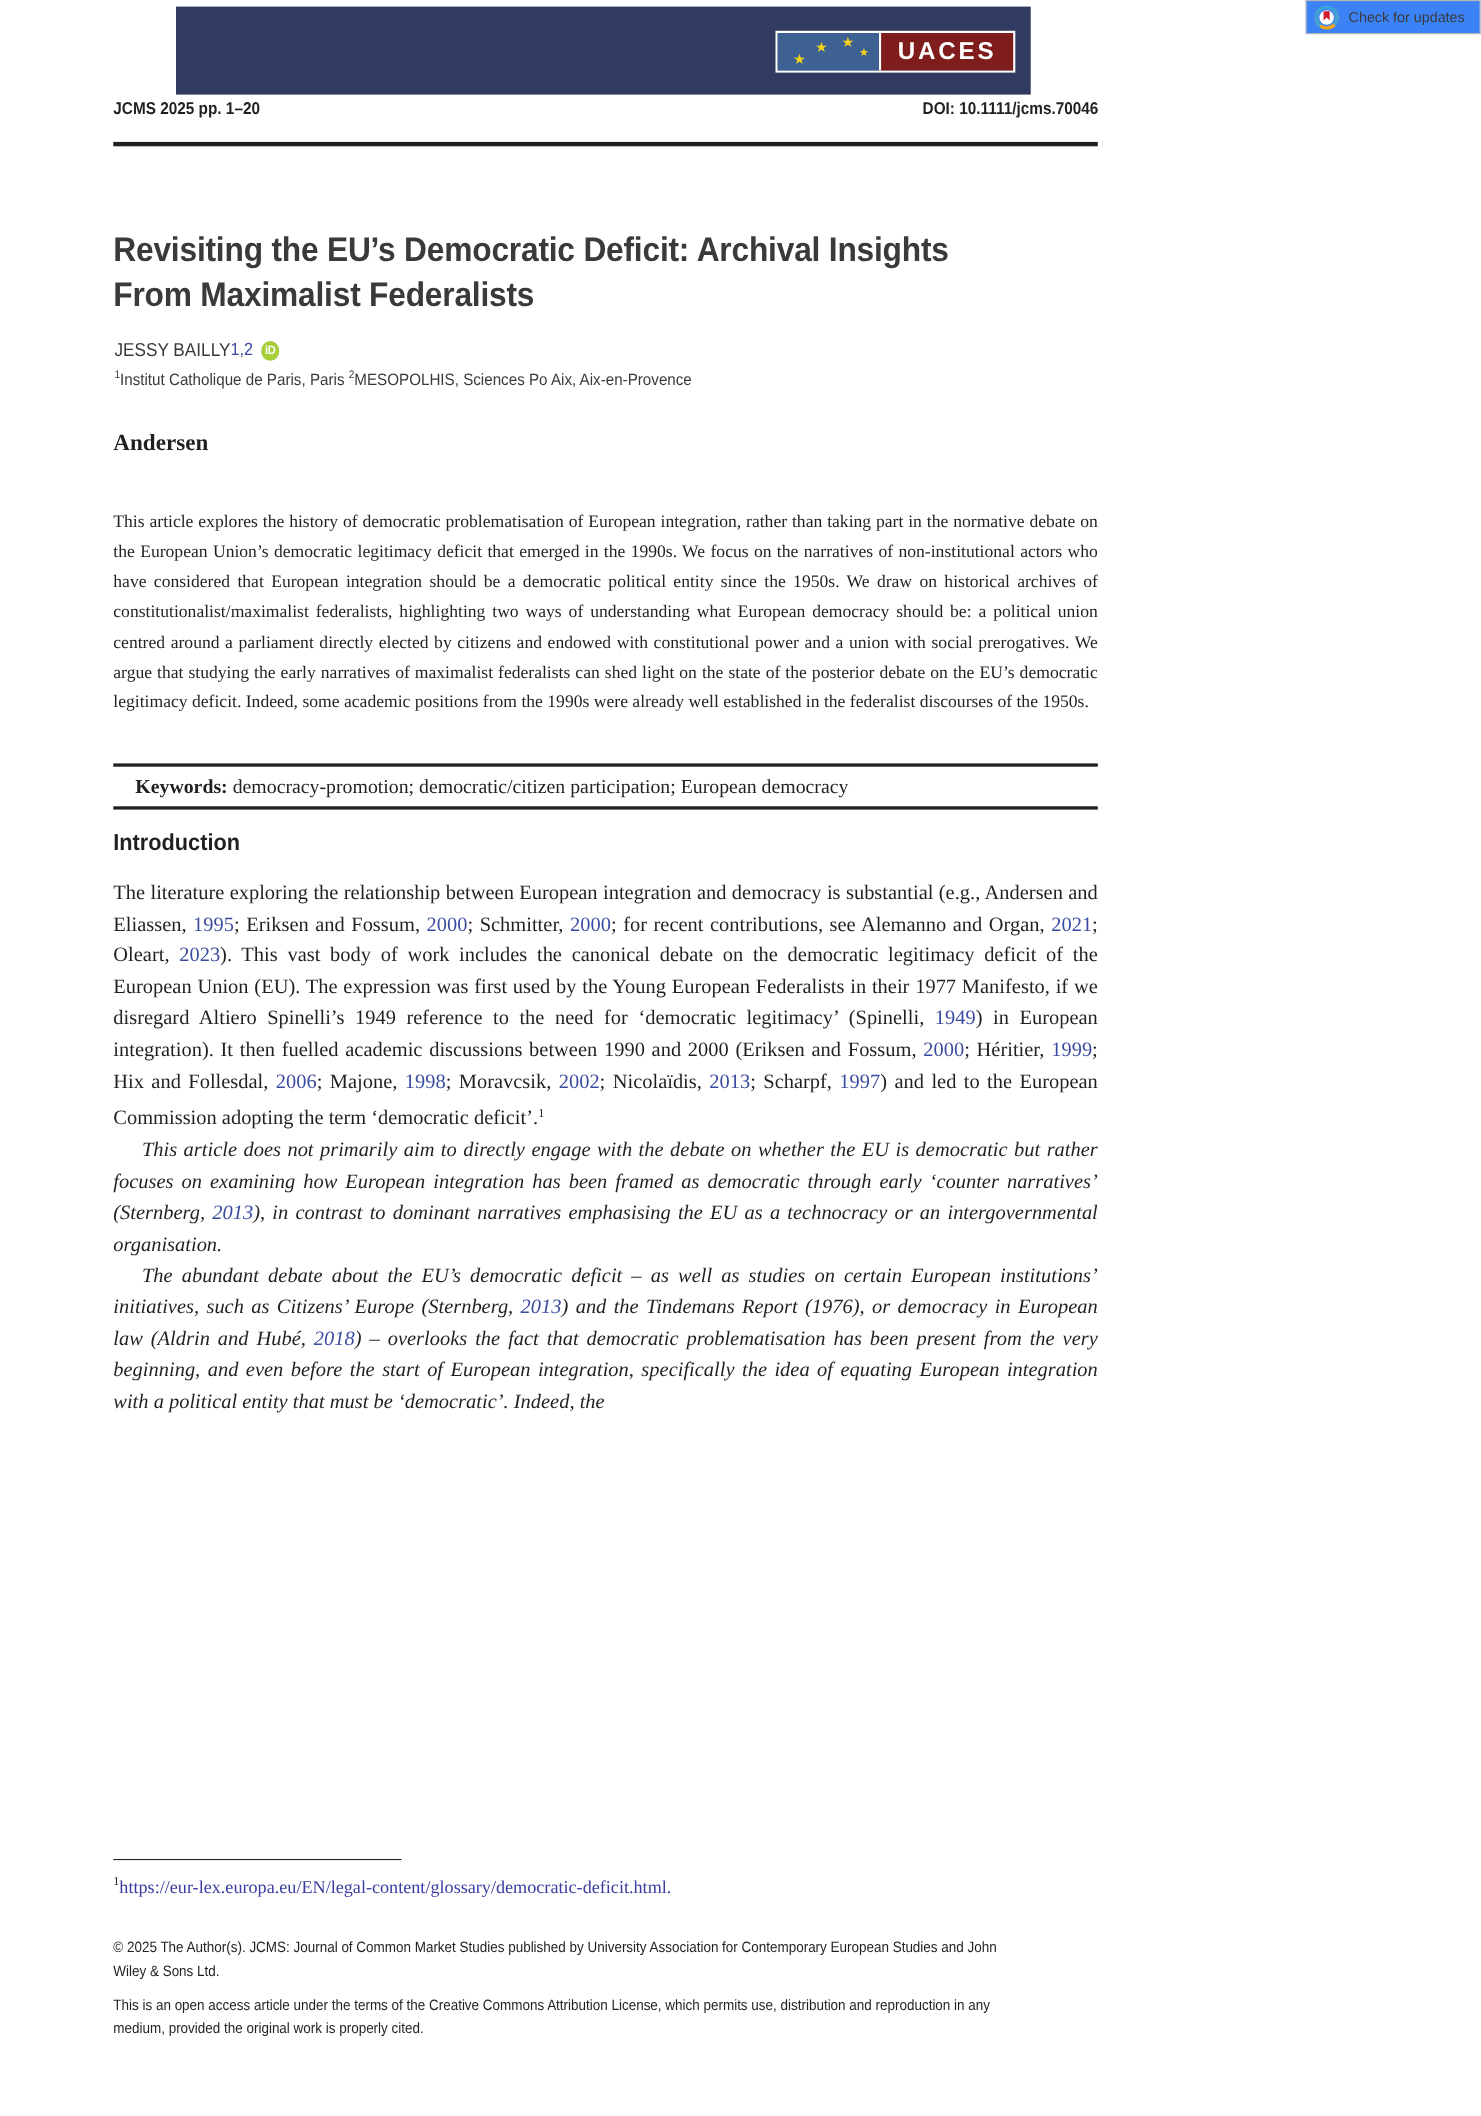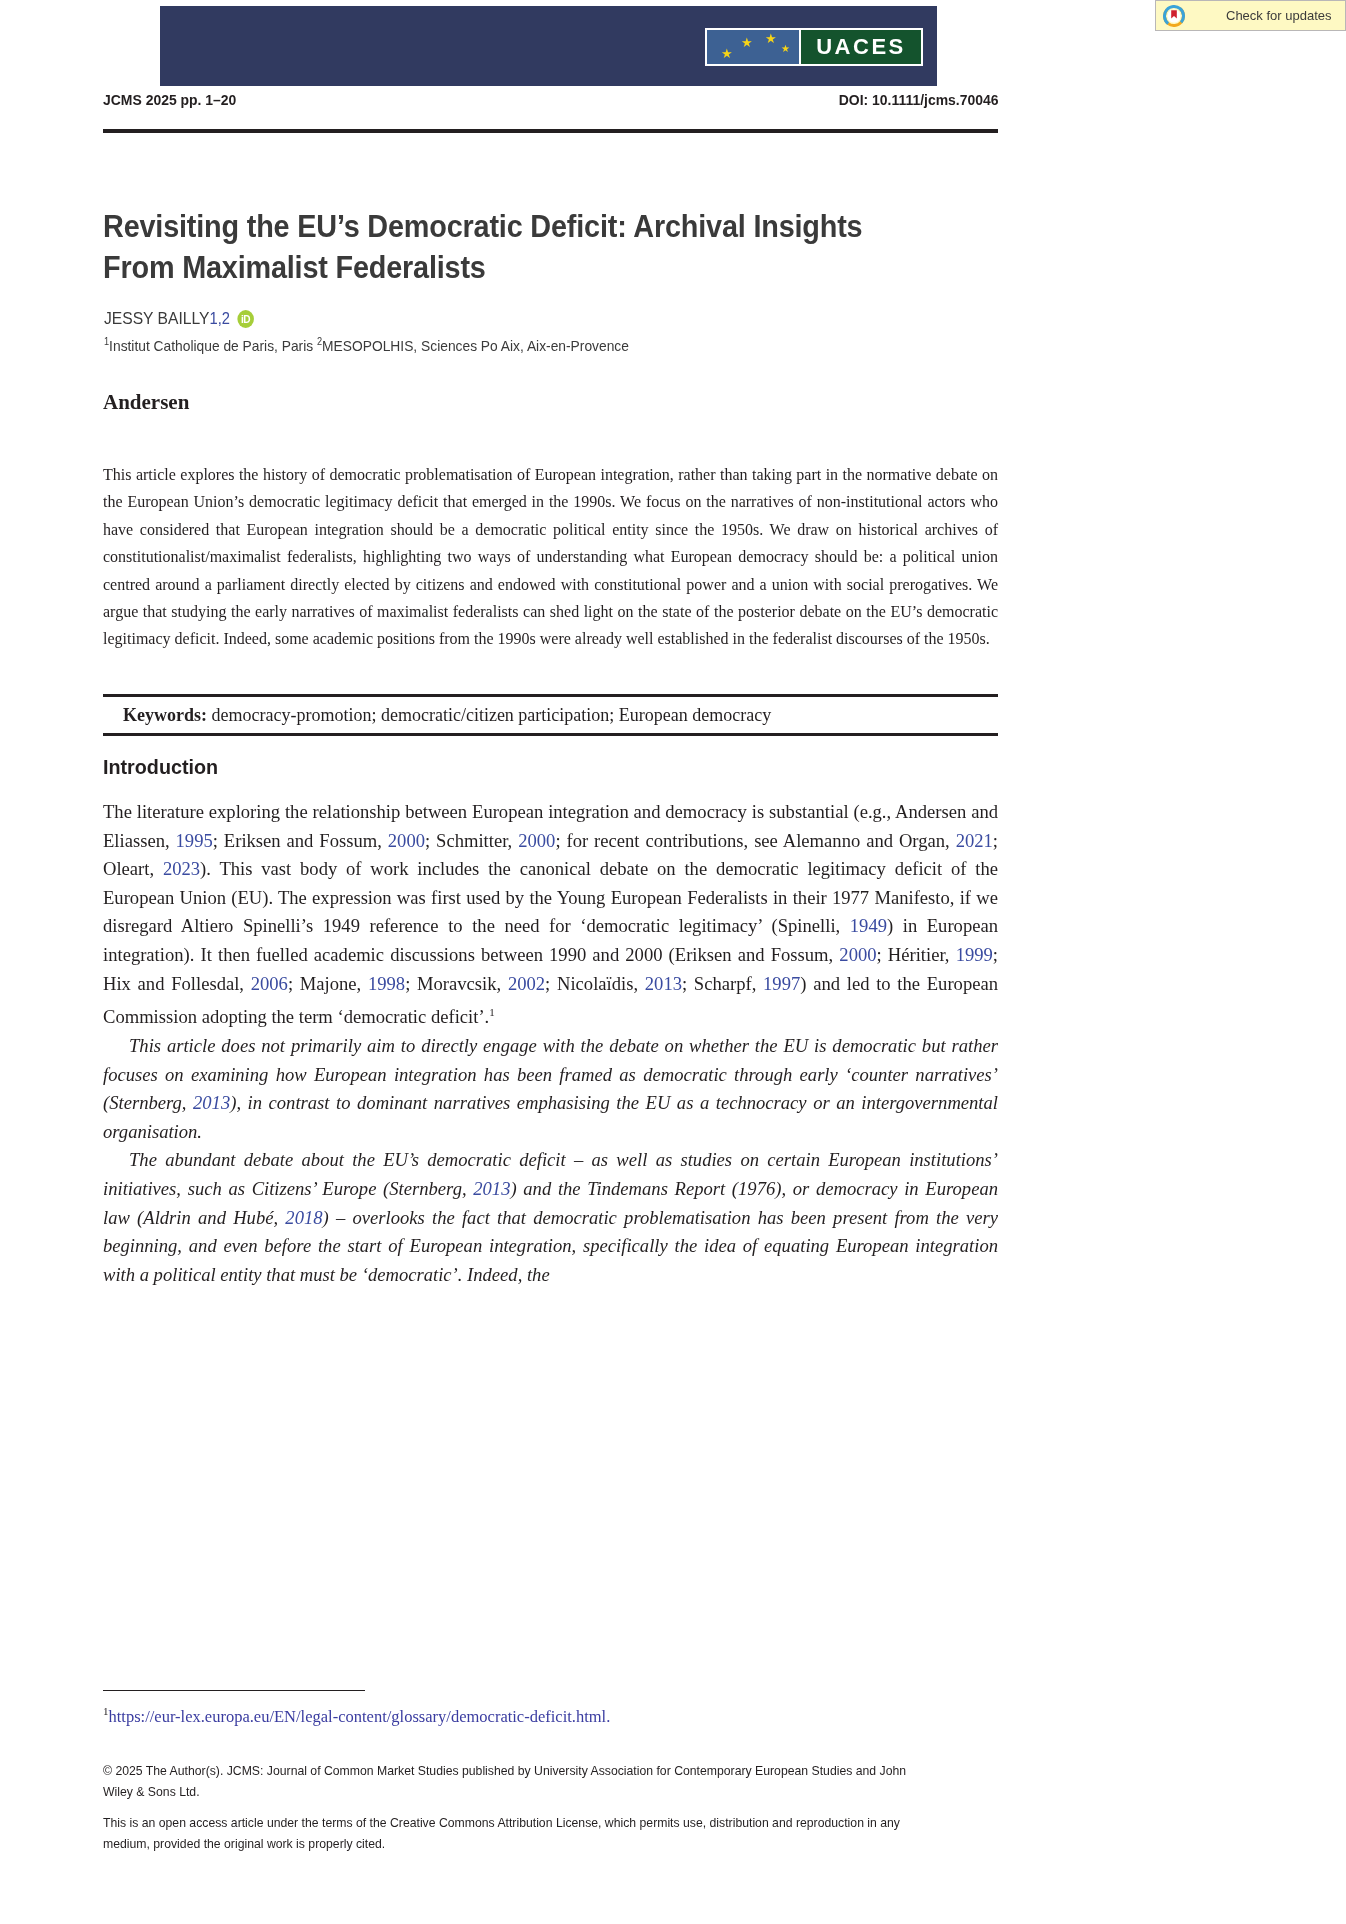--- a/index.html
+++ b/index.html
@@ -75,46 +75,45 @@
     position: relative;
   }
   #uaces-flag .star {
     position: absolute;
     color: #f7d417;
     font-size: 13px;
     line-height: 13px;
   }
   #uaces-name {
     flex: 1;
-    background: #14532d;
+    background: #7f1d1d;
     color: #ffffff;
     font-family: "Liberation Sans", sans-serif;
     font-weight: bold;
     font-size: 22px;
     letter-spacing: 2.5px;
     display: flex;
     align-items: center;
     justify-content: center;
     border-left: 2px solid #ffffff;
   }
 
   
   #check-updates {
     position: absolute;
     right: 0px;
     top: 0px;
-    width: 191px;
+    width: 159px;
     height: 31px;
-    background: #fef9c3;
+    background: #3b82f6;
     border: 1px solid #b9b7b7;
     box-sizing: border-box;
     display: flex;
     align-items: center;
     padding-left: 7px;
-    gap: 32px;
   }
   #cu-icon { width: 22px; height: 22px; position: relative; flex: none; }
   #cu-label {
     margin-left: 9px;
     font-family: "Liberation Sans", sans-serif;
     font-size: 13px;
     color: #3b3b3b;
   }
 
   

